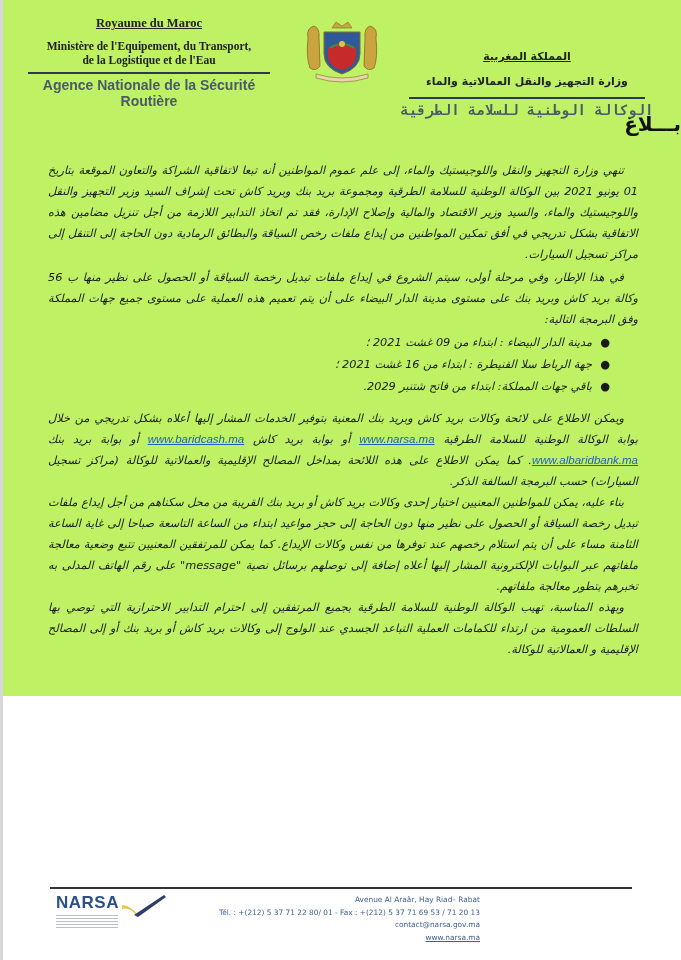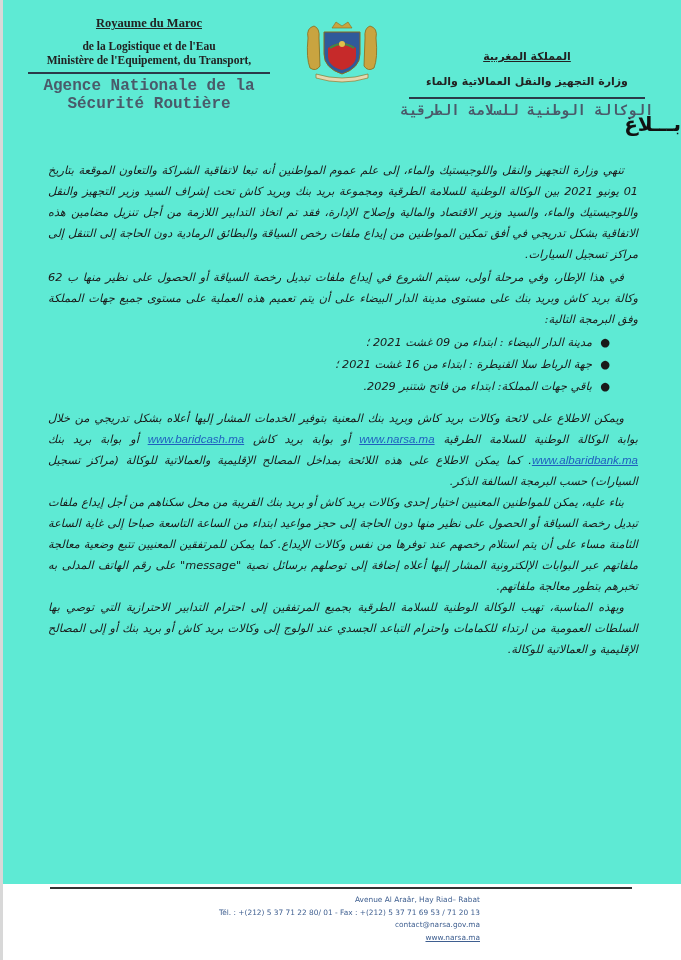--- a/index.html
+++ b/index.html
@@ -1,28 +1,28 @@
 <!DOCTYPE html>
 <html><head>
 <meta charset="utf-8">
 <style>
   html, body { margin: 0; padding: 0; background: #ffffff; }
   body {
     width: 681px; height: 960px; overflow: hidden; position: relative;
     font-family: "DejaVu Serif", serif; color: #1a1a1a;
   }
-  .page { position: absolute; left: 0; top: 0; width: 681px; height: 884px; background: #5eead4; }
+  .page { position: absolute; left: 0; top: 0; width: 681px; height: 696px; background: #bef264; }
   .left-edge { position: absolute; left: 0; top: 0; width: 3px; height: 960px; background: #d8d8d8; }
 
   
   .hdr-fr { position: absolute; left: 24px; top: 14px; width: 250px; text-align: center; }
   .hdr-fr .kingdom { font-family: "Liberation Serif", serif; font-weight: bold; font-size: 12.5px; text-decoration: underline; color: #222; margin-top: 2px; }
   .hdr-fr .ministry { font-family: "Liberation Serif", serif; font-weight: bold; font-size: 11.5px; line-height: 14px; margin-top: 8px; color: #222; }
   .hdr-fr .rule { height: 2px; background: #2b3a4a; margin: 5px 4px 3px 4px; }
-  .hdr-fr .agency { font-family: Liberation Mono, monospace; font-weight: bold; font-size: 16px; color: #4a5a6a; }
+  .hdr-fr .agency { font-family: Liberation Sans, sans-serif; font-weight: bold; font-size: 14px; color: #4a5a6a; }
 
   
   .hdr-ar { position: absolute; left: 397px; top: 14px; width: 260px; text-align: center; direction: rtl; margin-top: 32px; }
   .hdr-ar .kingdom { font-family: "DejaVu Sans", sans-serif; font-weight: bold; font-size: 11px; text-decoration: underline; color: #222; margin-top: 4px; }
   .hdr-ar .ministry { font-family: "DejaVu Sans", sans-serif; font-weight: bold; font-size: 11px; margin-top: 12px; color: #222; }
   .hdr-ar .rule { height: 2px; background: #2b3a4a; margin: 9px 12px 3px 12px; }
   .hdr-ar .agency { font-family: Liberation Mono, monospace; font-size: 14px; color: #4a5a6a; font-weight: bold; }
 
   
   .emblem { position: absolute; left: 302px; top: 18px; width: 80px; height: 66px; }
@@ -53,22 +53,22 @@
 </style>
 </head>
 <body>
 
 <div class="page">
   <div class="left-edge"></div>
 
   <div class="hdr-fr">
     <div class="kingdom">Royaume du Maroc</div>
     <div class="ministry">
+      <div>Ministère de l'Equipement, du Transport,</div>
       <div>de la Logistique et de l'Eau</div>
-      <div>Ministère de l'Equipement, du Transport,</div>
     </div>
     <div class="rule"></div>
     <div class="agency">Agence Nationale de la Sécurité Routière</div>
   </div>
 
   <div class="emblem">
     <svg width="80" height="66" viewBox="0 0 80 66">
 
       <path d="M6 20 Q4 10 12 8 Q18 10 17 20 L18 48 Q14 54 8 50 Q4 40 6 20Z" fill="#c9a440" stroke="#8a6a1a" stroke-width="0.8"></path>
       <path d="M74 20 Q76 10 68 8 Q62 10 63 20 L62 48 Q66 54 72 50 Q76 40 74 20Z" fill="#c9a440" stroke="#8a6a1a" stroke-width="0.8"></path>
@@ -88,42 +88,50 @@
     <div class="kingdom">المملكة المغربية</div>
     <div class="ministry">وزارة التجهيز والنقل العمالاتية والماء</div>
     <div class="rule"></div>
     <div class="agency">الوكالة الوطنية للسلامة الطرقية</div>
   </div>
 
   <div class="title">بـــلاغ</div>
 
   <div class="body">
     <p>تنهي وزارة التجهيز والنقل واللوجيستيك والماء، إلى علم عموم المواطنين أنه تبعا لاتفاقية الشراكة والتعاون الموقعة بتاريخ 01 يونيو 2021 بين الوكالة الوطنية للسلامة الطرقية ومجموعة بريد بنك وبريد كاش تحت إشراف السيد وزير التجهيز والنقل واللوجيستيك والماء، والسيد وزير الاقتصاد والمالية وإصلاح الإدارة، فقد تم اتخاذ التدابير اللازمة من أجل تنزيل مضامين هذه الاتفاقية بشكل تدريجي في أفق تمكين المواطنين من إيداع ملفات رخص السياقة والبطائق الرمادية دون الحاجة إلى التنقل إلى مراكز تسجيل السيارات.</p>
-    <p style="margin-top:2px;">في هذا الإطار، وفي مرحلة أولى، سيتم الشروع في إيداع ملفات تبديل رخصة السياقة أو الحصول على نظير منها ب 62 وكالة بريد كاش وبريد بنك على مستوى مدينة الدار البيضاء على أن يتم تعميم هذه العملية على مستوى جميع جهات المملكة وفق البرمجة التالية:</p>
+    <p style="margin-top:2px;">في هذا الإطار، وفي مرحلة أولى، سيتم الشروع في إيداع ملفات تبديل رخصة السياقة أو الحصول على نظير منها ب 56 وكالة بريد كاش وبريد بنك على مستوى مدينة الدار البيضاء على أن يتم تعميم هذه العملية على مستوى جميع جهات المملكة وفق البرمجة التالية:</p>
     <ul style="margin-top:2px;">
       <li>
         <span class="bullet">●</span>
         <span>مدينة الدار البيضاء : ابتداء من 09 غشت 2021 ؛</span>
       </li>
       <li>
         <span class="bullet">●</span>
         <span>جهة الرباط سلا القنيطرة : ابتداء من 16 غشت 2021 ؛</span>
       </li>
       <li>
         <span class="bullet">●</span>
         <span>باقي جهات المملكة: ابتداء من فاتح شتنبر 2029.</span>
       </li>
     </ul>
     <p style="margin-top:10px;">
       <span>ويمكن الاطلاع على لائحة وكالات بريد كاش وبريد بنك المعنية بتوفير الخدمات المشار إليها أعلاه بشكل تدريجي من خلال بوابة الوكالة الوطنية للسلامة الطرقية </span><a class="link">www.narsa.ma</a><span> أو بوابة بريد كاش </span><a class="link">www.baridcash.ma</a><span> أو بوابة بريد بنك </span><a class="link">www.albaridbank.ma</a><span>. كما يمكن الاطلاع على هذه اللائحة بمداخل المصالح الإقليمية والعمالاتية للوكالة (مراكز تسجيل السيارات) حسب البرمجة السالفة الذكر.</span>
     </p>
     <p>بناء عليه، يمكن للمواطنين المعنيين اختيار إحدى وكالات بريد كاش أو بريد بنك القريبة من محل سكناهم من أجل إيداع ملفات تبديل رخصة السياقة أو الحصول على نظير منها دون الحاجة إلى حجز مواعيد ابتداء من الساعة التاسعة صباحا إلى غاية الساعة الثامنة مساء على أن يتم استلام رخصهم عند توفرها من نفس وكالات الإيداع. كما يمكن للمرتفقين المعنيين تتبع وضعية معالجة ملفاتهم عبر البوابات الإلكترونية المشار إليها أعلاه إضافة إلى توصلهم برسائل نصية "message" على رقم الهاتف المدلى به تخبرهم بتطور معالجة ملفاتهم.</p>
-    <p>وبهذه المناسبة، تهيب الوكالة الوطنية للسلامة الطرقية بجميع المرتفقين إلى احترام التدابير الاحترازية التي توصي بها السلطات العمومية من ارتداء للكمامات واحترام التباعد الجسدي عند الولوج إلى وكالات بريد كاش أو بريد بنك أو إلى المصالح الإقليمية و العمالاتية للوكالة.</p>
+    <p>وبهذه المناسبة، تهيب الوكالة الوطنية للسلامة الطرقية بجميع المرتفقين إلى احترام التدابير الاحترازية التي توصي بها السلطات العمومية من ارتداء للكمامات العملية التباعد الجسدي عند الولوج إلى وكالات بريد كاش أو بريد بنك أو إلى المصالح الإقليمية و العمالاتية للوكالة.</p>
   </div>
 
   <div class="foot-rule"></div>
+  <div class="logo">
+    <div class="narsa">NARSA</div>
+    <div class="sub"></div>
+    <svg width="48" height="28" viewBox="0 0 48 28">
+      <path d="M2 16 Q10 14 16 22 L18 22 Q10 12 2 12 Z" fill="#e3c84a"></path>
+      <path d="M14 22 L44 2 L46 4 L18 24 Z" fill="#2c3f6a"></path>
+    </svg>
+  </div>
   <div class="contact">
     <div>Avenue Al Araâr, Hay Riad– Rabat</div>
     <div>Tél. : +(212) 5 37 71 22 80/ 01   -   Fax : +(212) 5 37 71 69 53 / 71 20 13</div>
     <div>contact@narsa.gov.ma</div>
     <div class="web">www.narsa.ma</div>
   </div>
 </div>
 
 </body></html>

